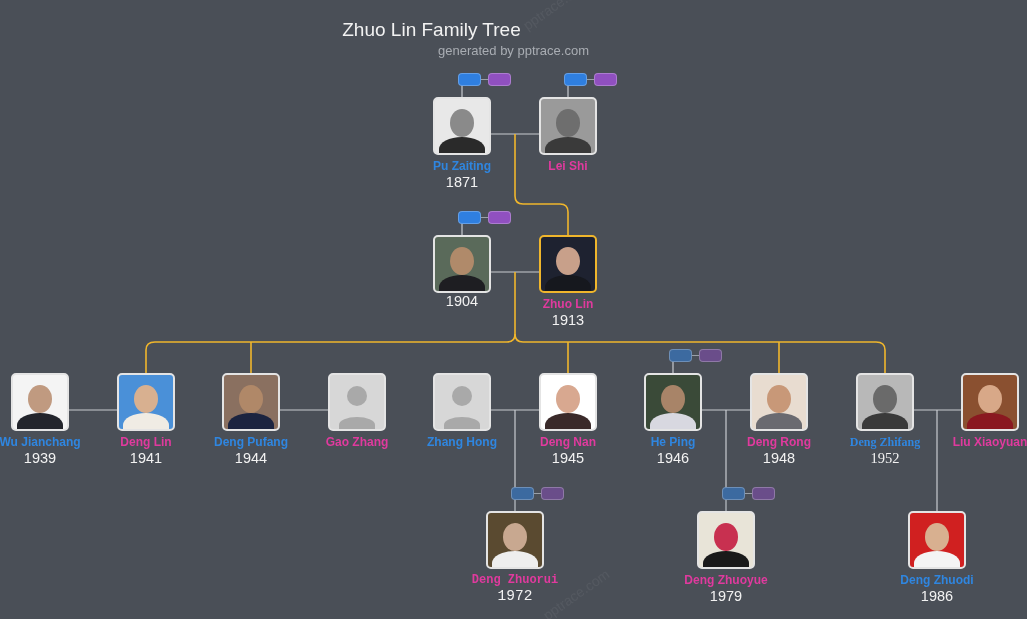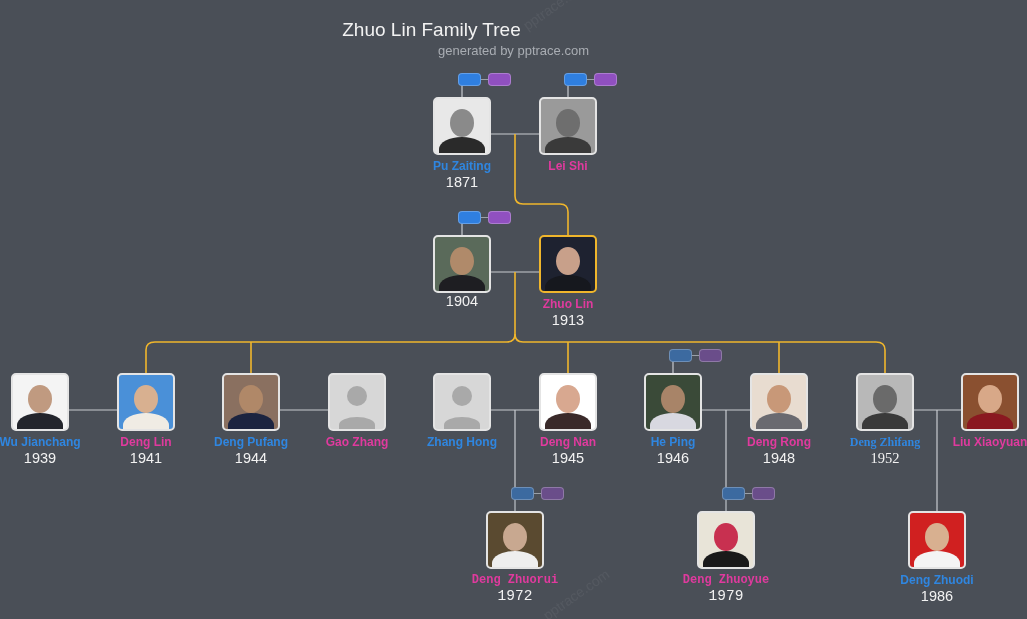--- a/index.html
+++ b/index.html
@@ -241,21 +241,21 @@
 </div>
 
 <div class="person" style="left:465px;top:511px;font-family:Liberation Mono, monospace;">
   <div class="photo" style="background:#5a4a30;">
     <div class="face" style="background:#c8a890;"></div>
       <div class="body" style="background:#eeeeee;"></div>
   </div>
   <div class="name female">Deng Zhuorui</div>
   <div class="year">1972</div>
 </div>
-<div class="person" style="left:676px;top:511px;font-family:Liberation Mono, monospace;">
+<div class="person" style="left:676px;top:511px;">
   <div class="photo" style="background:#e8e4d8;">
     <div class="face" style="background:#c83050;"></div>
       <div class="body" style="background:#1a1a1a;"></div>
   </div>
   <div class="name female">Deng Zhuoyue</div>
   <div class="year">1979</div>
 </div>
 <div class="person" style="left:887px;top:511px;">
   <div class="photo" style="background:#d02020;">
     <div class="face" style="background:#d8b090;"></div>

